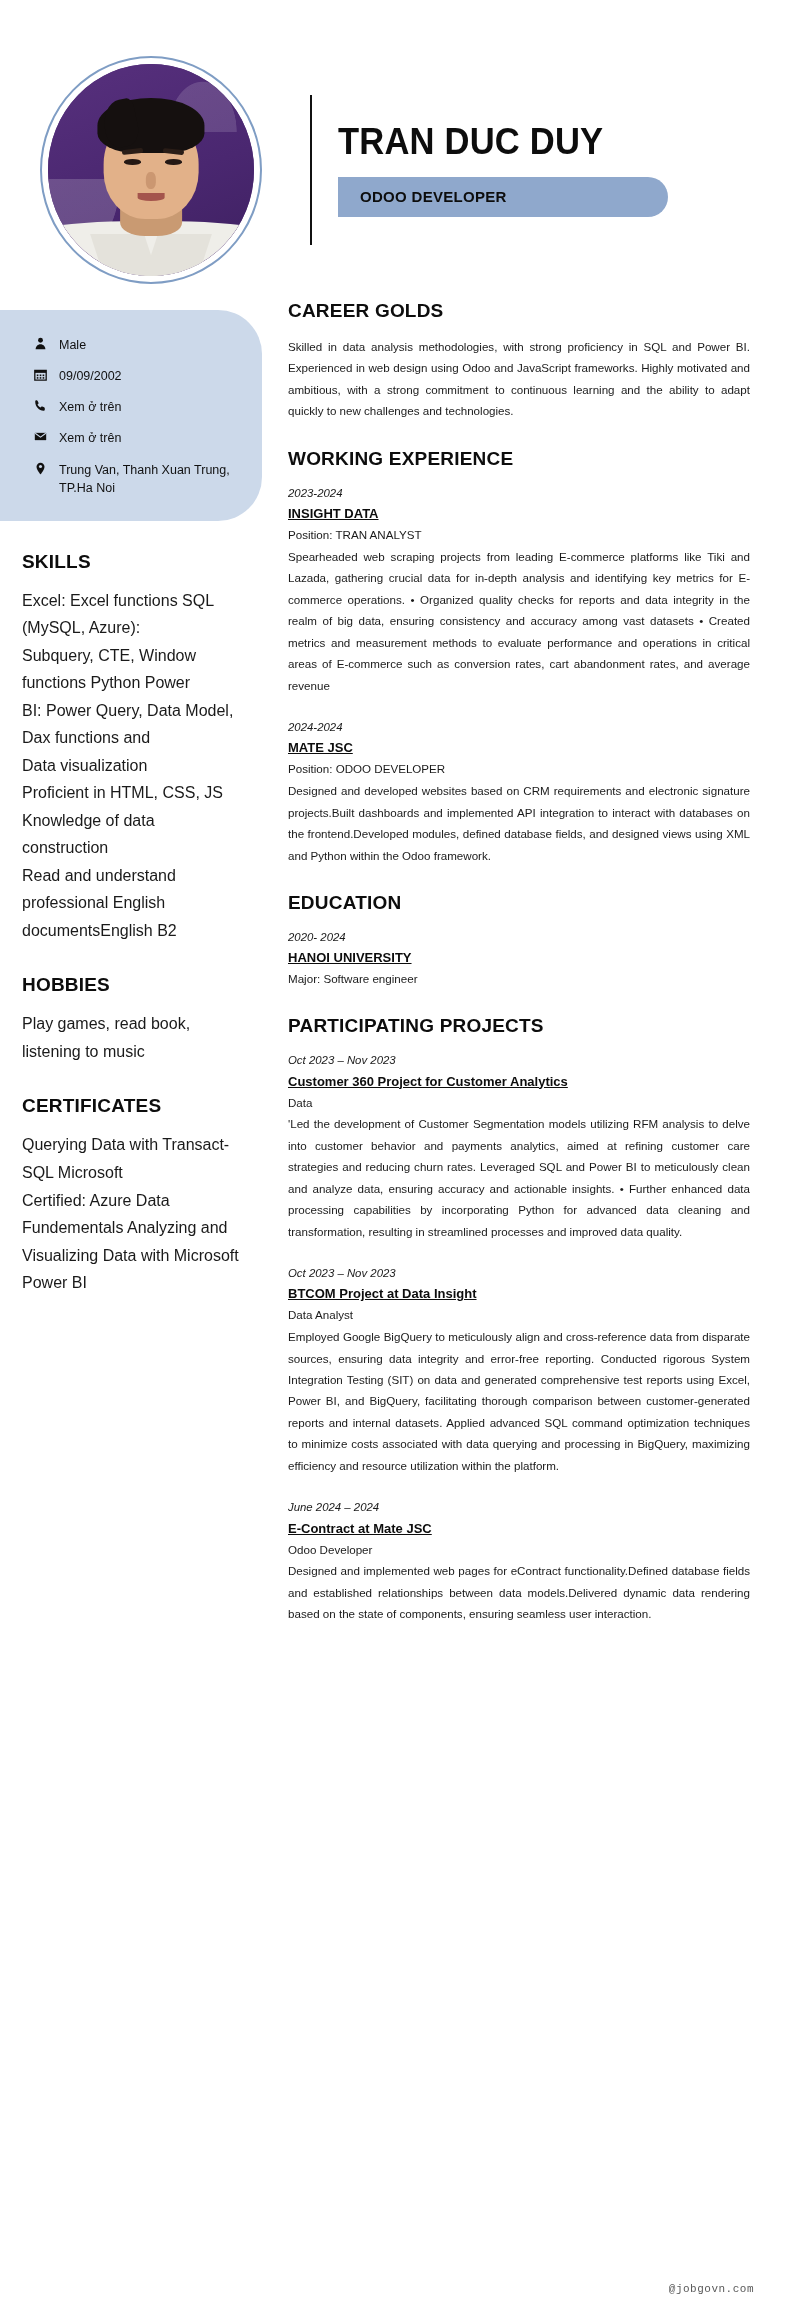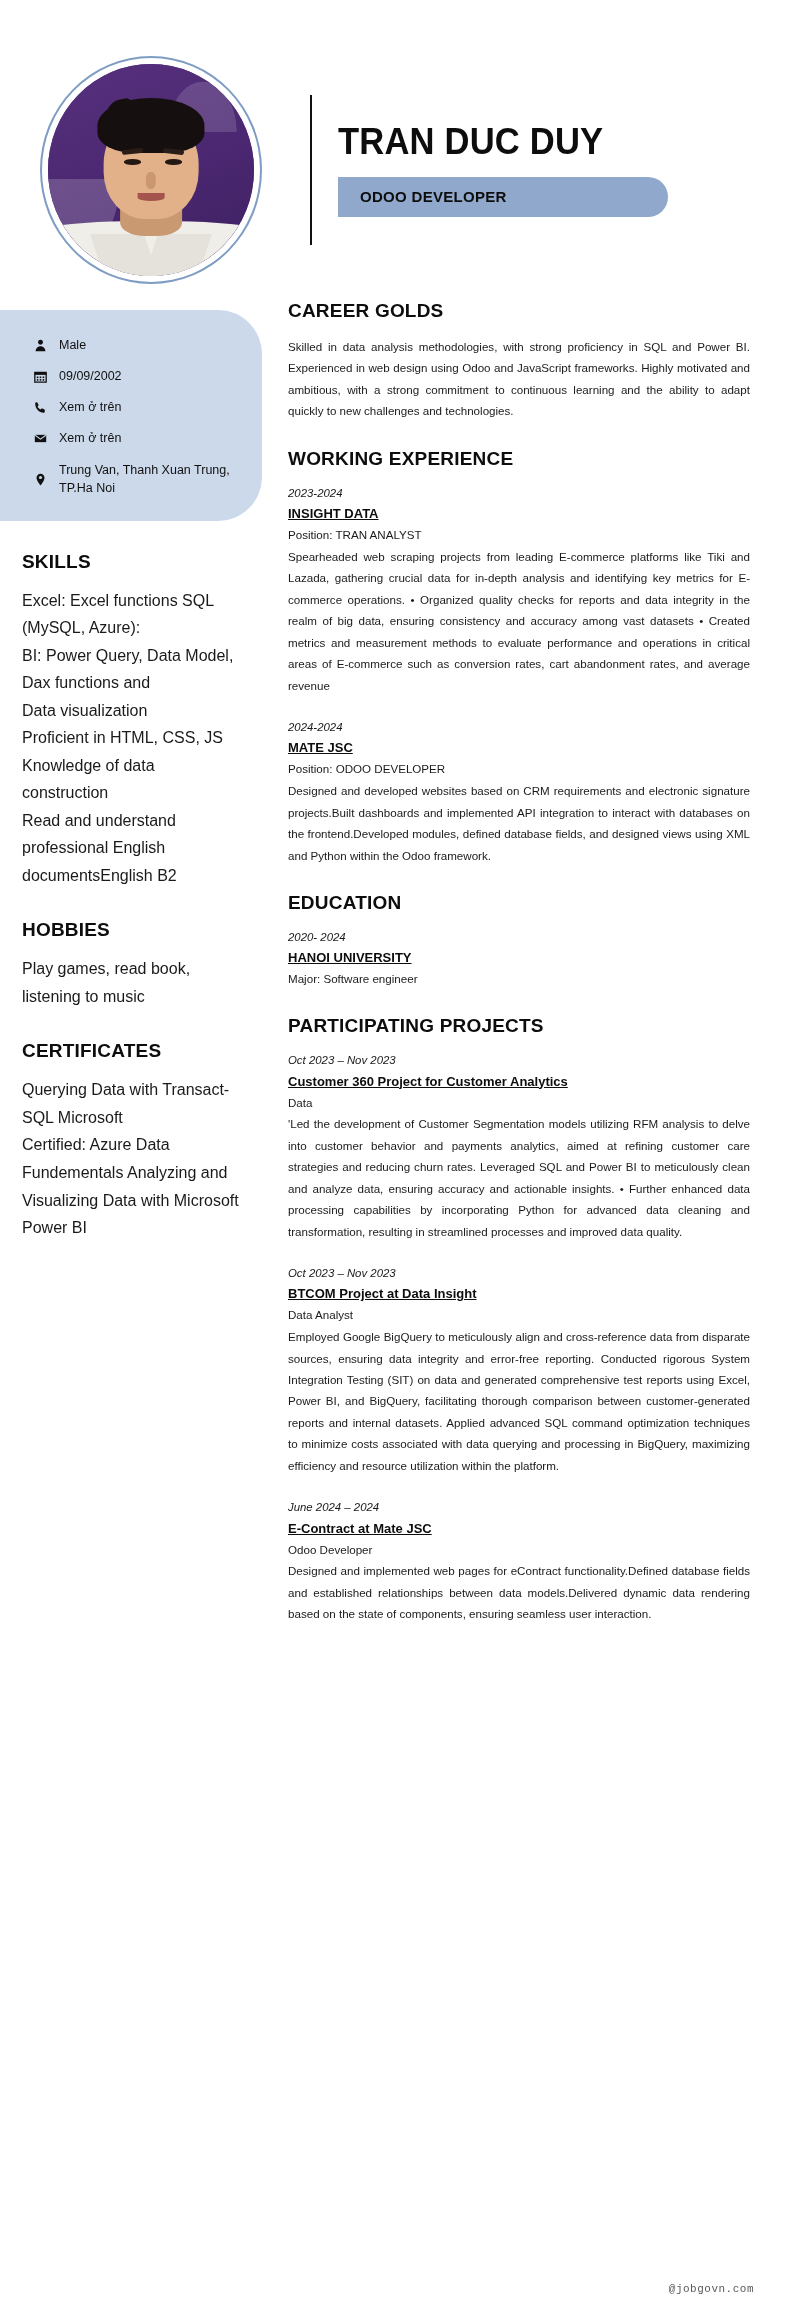--- a/index.html
+++ b/index.html
@@ -124,21 +124,21 @@
 
   
   .contact-card {
     background: #ccd9ea;
     border-radius: 0 44px 44px 0;
     padding: 26px 18px 24px 30px;
     margin-top: 10px;
   }
   .contact-row {
     display: flex;
-    align-items: center;
+    align-items: flex-start;
     font-size: 12.5px;
     line-height: 1.45;
     margin-bottom: 13px;
     color: #111;
   }
   .contact-row:last-child { margin-bottom: 0; }
   .c-icon {
     width: 20px; flex: 0 0 20px;
     display: flex; align-items: flex-start; justify-content: center;
     margin-right: 9px; padding-top: 1px;
@@ -303,20 +303,21 @@
         </div>
 
       </div>
 
       <div class="left-pad">
 
         <div>
           <div class="sec-h-left">SKILLS</div>
           <div class="left-block">
             <div class="left-line">Excel: Excel functions SQL (MySQL, Azure):</div>
+            <div class="left-line">Subquery, CTE, Window functions Python Power</div>
             <div class="left-line">BI: Power Query, Data Model, Dax functions and</div>
             <div class="left-line">Data visualization</div>
             <div class="left-line">Proficient in HTML, CSS, JS</div>
             <div class="left-line">Knowledge of data construction</div>
             <div class="left-line">Read and understand professional English</div>
             <div class="left-line">documentsEnglish B2</div>
           </div>
         </div>
 
         <div>

